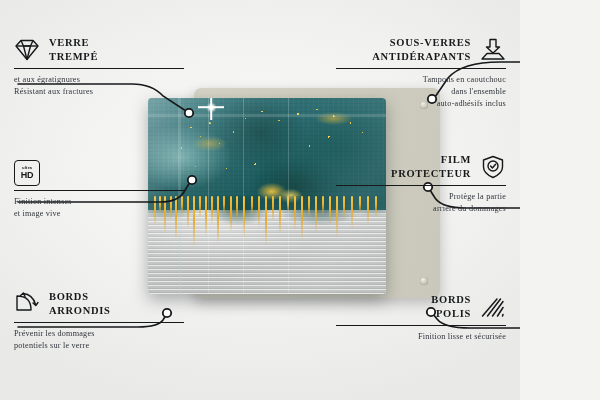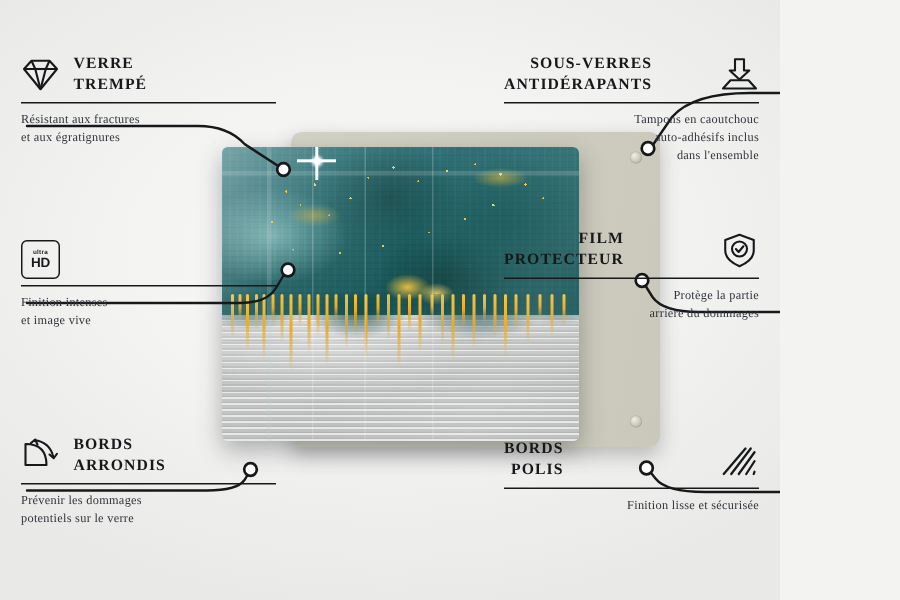--- a/index.html
+++ b/index.html
@@ -113,21 +113,21 @@
   .glint:before,.glint:after{content:"";position:absolute;left:50%;top:50%;background:#fff;transform:translate(-50%,-50%);filter:blur(.4px);}
   .glint:before{width:26px;height:1.6px;}
   .glint:after{width:1.6px;height:26px;}
   .glint-core{position:absolute;left:50%;top:50%;width:7px;height:7px;margin:-3.5px 0 0 -3.5px;border-radius:50%;background:#fff;filter:blur(1.2px);}
 
   
   .feature{position:absolute;width:170px;}
   .feature.left{left:14px;text-align:left;}
   .feature.right{right:14px;text-align:right;}
   .f-head{display:flex;align-items:center;gap:9px;}
-  .feature.right .f-head{flex-direction:row-reverse;justify-content:space-between;}
+  .feature.right .f-head{flex-direction:row-reverse;}
   .f-title{
     font-size:10.5px;font-weight:bold;letter-spacing:.7px;color:#16181a;
     line-height:1.32;text-transform:uppercase;
   }
   .f-rule{height:1.4px;background:#16181a;margin:4px 0 5px 0;}
   .f-desc{font-size:8.2px;color:#30343a;line-height:1.45;letter-spacing:.2px;}
   .f-icon{width:26px;height:26px;flex:0 0 26px;display:flex;align-items:center;justify-content:center;}
   .f-icon svg{display:block;}
 
   .hd-box{
@@ -234,22 +234,22 @@
           </g>
         </svg>
       </div>
       <div class="f-title">
         <div>VERRE</div>
         <div>TREMPÉ</div>
       </div>
     </div>
     <div class="f-rule"></div>
     <div class="f-desc">
+      <div>et aux égratignures</div>
       <div>Résistant aux fractures</div>
-      <div>et aux égratignures</div>
     </div>
   </div>
 
   <div class="feature left" style="top:160px;">
     <div class="f-head">
       <div class="f-icon">
         <div class="hd-box">
           <span class="u">ultra</span>
           <span class="h">HD</span>
         </div>
@@ -297,22 +297,22 @@
         </svg>
       </div>
       <div class="f-title">
         <div>SOUS-VERRES</div>
         <div>ANTIDÉRAPANTS</div>
       </div>
     </div>
     <div class="f-rule"></div>
     <div class="f-desc">
       <div>Tampons en caoutchouc</div>
+      <div>dans l'ensemble</div>
       <div>auto-adhésifs inclus</div>
-      <div>dans l'ensemble</div>
     </div>
   </div>
 
   <div class="feature right" style="top:153px;">
     <div class="f-head">
       <div class="f-icon">
         <svg width="26" height="24" viewBox="0 0 26 24">
           <g fill="none" stroke="#16181a" stroke-width="1.4" stroke-linejoin="round" stroke-linecap="round">
             <path d="M13,1.5 L22.5,5 L22.5,12 Q22.5,18.5 13,22.5 Q3.5,18.5 3.5,12 L3.5,5 Z"></path>
             <circle cx="13" cy="11" r="5"></circle>

